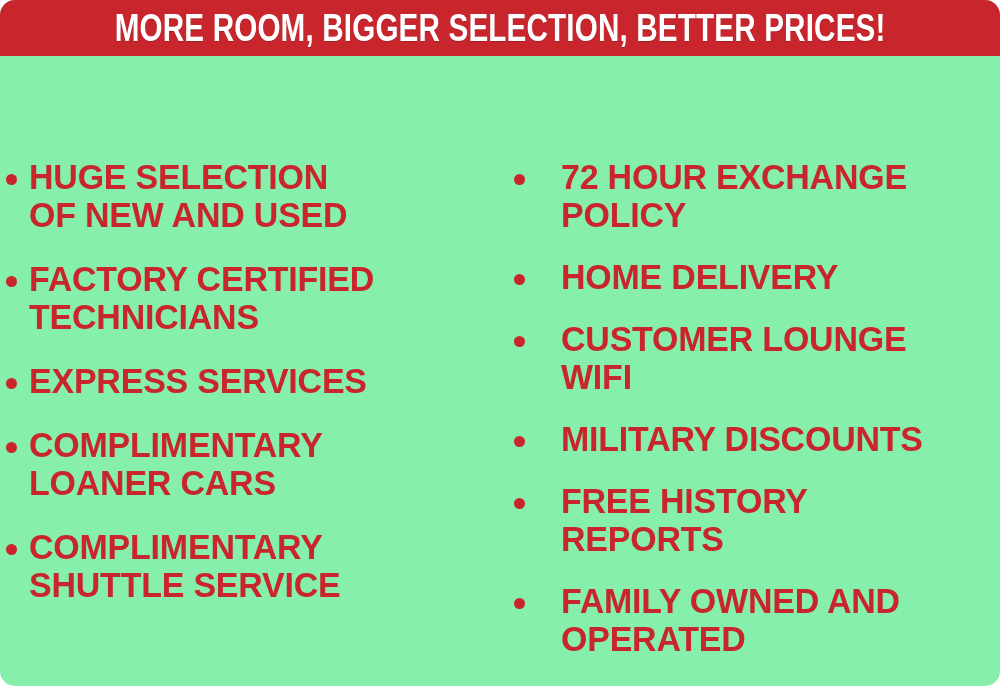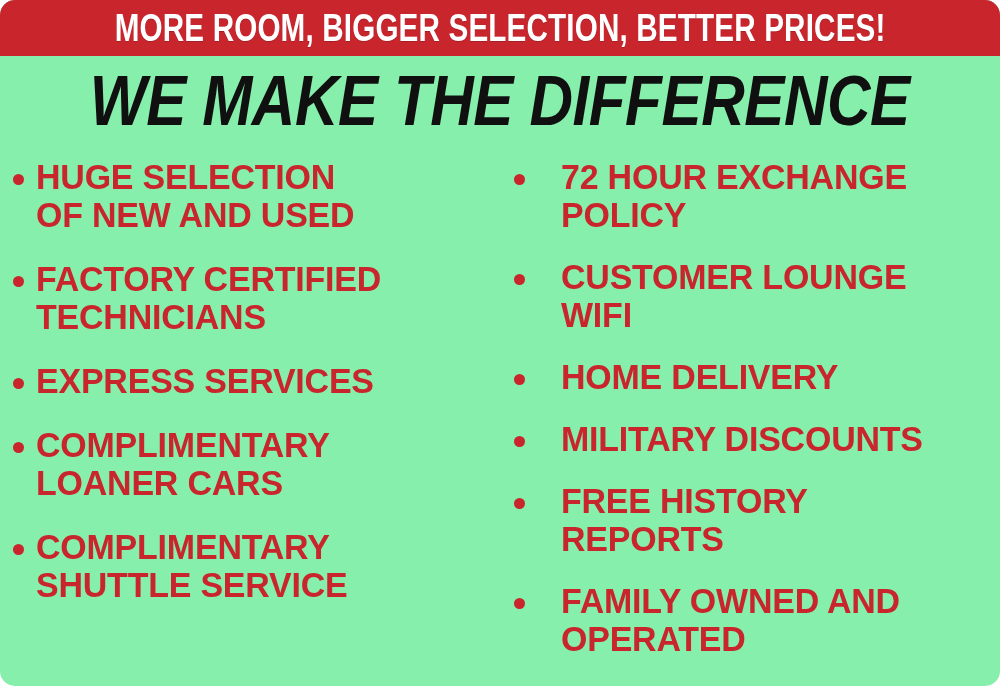--- a/index.html
+++ b/index.html
@@ -78,21 +78,21 @@
     width: 1000px;
     height: 536px;
     display: flex;
     align-items: flex-start;
   }
   .column {
     box-sizing: border-box;
   }
   .column-left {
     width: 500px;
-    padding-left: 13px;
+    padding-left: 6px;
   }
   .column-right {
     width: 500px;
     padding-left: 14px;
   }
 
   .bullet-item {
     display: flex;
     align-items: flex-start;
     margin-bottom: 22px;
@@ -124,23 +124,20 @@
 </style>
 </head>
 <body>
 
 <div class="banner-page">
 
   <div class="top-strip">
     <div class="top-strip-text">MORE ROOM, BIGGER SELECTION, BETTER PRICES!</div>
   </div>
 
-  <div class="headline-wrap">
-    <div class="headline">WE MAKE THE DIFFERENCE</div>
-  </div>
 
   <div class="columns">
 
     <div class="column column-left">
       <div class="bullet-item">
         <span class="bullet-dot"></span>
         <span class="bullet-text">HUGE SELECTION
 OF NEW AND USED</span>
       </div>
       <div class="bullet-item">
@@ -165,26 +162,26 @@
     </div>
 
     <div class="column column-right">
       <div class="bullet-item">
         <span class="bullet-dot"></span>
         <span class="bullet-text">72 HOUR EXCHANGE
 POLICY</span>
       </div>
       <div class="bullet-item">
         <span class="bullet-dot"></span>
-        <span class="bullet-text">CUSTOMER LOUNGE
-WIFI</span>
+        <span class="bullet-text">HOME DELIVERY</span>
       </div>
       <div class="bullet-item">
         <span class="bullet-dot"></span>
-        <span class="bullet-text">HOME DELIVERY</span>
+        <span class="bullet-text">CUSTOMER LOUNGE
+WIFI</span>
       </div>
       <div class="bullet-item">
         <span class="bullet-dot"></span>
         <span class="bullet-text">MILITARY DISCOUNTS</span>
       </div>
       <div class="bullet-item">
         <span class="bullet-dot"></span>
         <span class="bullet-text">FREE HISTORY
 REPORTS</span>
       </div>

